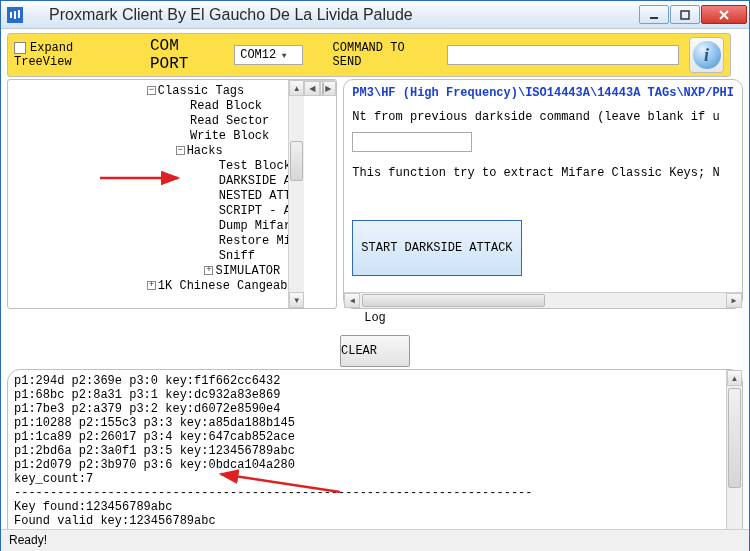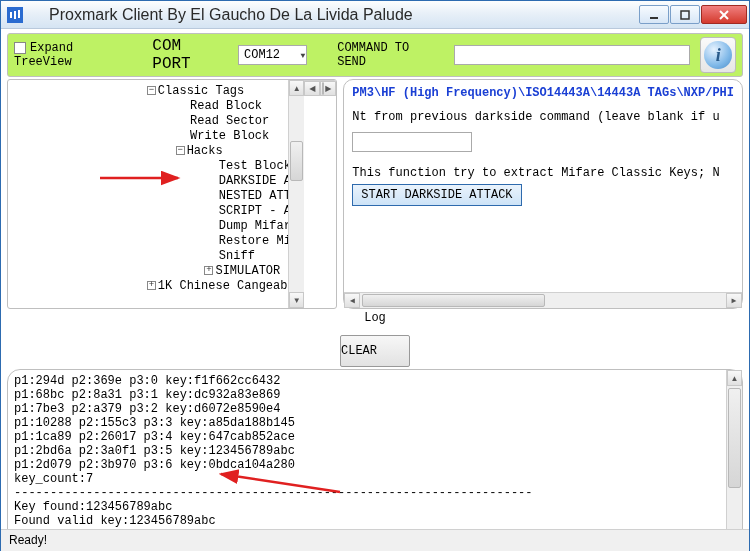--- a/index.html
+++ b/index.html
@@ -9,24 +9,24 @@
   .titlebar .appicon { width: 16px; height: 16px; background: #2a6bd0; margin-right: 6px; position: relative; }
   .titlebar .appicon::before { content: ""; position: absolute; left: 3px; top: 5px; width: 2px; height: 6px; background: #fff; }
   .titlebar .appicon::after { content: ""; position: absolute; left: 7px; top: 4px; width: 2px; height: 8px; background: #fff; box-shadow: 4px -1px 0 0 #fff; }
   .titlebar .title { flex: 1; color: #2a2a2a; font-size: 16px; margin-left: 20px; }
   .winbtns { display: flex; gap: 1px; }
   .winbtn { width: 30px; height: 19px; border: 1px solid #7a9fc9; border-radius: 2px; background: linear-gradient(#f7fbff,#d7e6f6); display: flex; align-items: center; justify-content: center; font-size: 10px; color: #2a2a2a; }
   .winbtn.close { width: 46px; background: linear-gradient(#f08080,#d43a2d); border-color: #a02a22; color: #fff; font-weight: bold; font-size: 12px; }
   .winbtn.close svg { width: 10px; height: 10px; }
   .winbtn.min svg, .winbtn.max svg { width: 10px; height: 10px; }
   
-  .toolbar { height: 44px; border: 1px solid #bfbfbf; margin: 4px 6px 2px 6px; border-radius: 3px; display: flex; align-items: center; padding: 0 6px; gap: 10px; background: #bef264; }
+  .toolbar { height: 44px; border: 1px solid #bfbfbf; margin: 4px 18px 2px 6px; border-radius: 3px; display: flex; align-items: center; padding: 0 6px; gap: 10px; background: #fde047; }
   .chk { width: 12px; height: 12px; border: 1px solid #888; background: #fff; display: inline-block; vertical-align: middle; margin-right: 4px; }
   .toolbar label { font-family: "Courier New", monospace; font-size: 12px; }
-  .combo { width: 70px; height: 20px; border: 1px solid #aaa; background: #fff; display: inline-flex; align-items: center; justify-content: space-between; padding: 0 1px 0 5px; font-family: "Courier New", monospace; font-size: 12px; }
+  .combo { width: 70px; height: 20px; border: 1px solid #aaa; background: #fff; display: inline-flex; align-items: center; justify-content: space-between; padding: 0 15px 0 5px; font-family: "Courier New", monospace; font-size: 12px; }
   .combo .arrow { font-size: 8px; color: #444; }
   .cmdinput { width: 240px; height: 20px; border: 1px solid #aaa; background: #fff; }
   .infobtn { width: 36px; height: 36px; margin-left: auto; border: 1px solid #bcbcbc; border-radius: 4px; background: linear-gradient(#fafafa,#e6e6e6); display: flex; align-items: center; justify-content: center; }
   .infobtn .ball { width: 28px; height: 28px; border-radius: 50%; background: radial-gradient(circle at 35% 30%, #e6f2ff, #7fb8e8 60%, #4a8bc8); display: flex; align-items: center; justify-content: center; font-family: Georgia, serif; font-style: italic; font-weight: bold; color: #2a5a8a; font-size: 18px; }
   
   .mid { display: flex; height: 230px; margin: 2px 6px; gap: 6px; }
   .leftpanel { flex: 1; border: 1px solid #bfbfbf; border-radius: 3px; position: relative; background: #fff; overflow: hidden; display: flex; }
   .rightpanel { flex: 1; border: 1px solid #bfbfbf; border-radius: 10px; background: #fff; padding: 6px 8px; font-family: "Courier New", monospace; font-size: 12px; display: flex; flex-direction: column; }
   
   .treewrap { flex: 1; overflow: hidden; display: flex; }
@@ -41,21 +41,21 @@
   .vscroll .thumb { position: absolute; left: 1px; right: 1px; top: 45px; height: 40px; background: linear-gradient(#f0f0f0,#d6d6d6); border: 1px solid #b8b8b8; border-radius: 2px; }
   
   .hscrollrow { height: 16px; display: flex; background: #efefef; border-top: 1px solid #d0d0d0; }
   .hscrollrow .arrowbtn { width: 16px; background: linear-gradient(#f8f8f8,#e0e0e0); border: 1px solid #c8c8c8; display:flex; align-items:center; justify-content:center; font-size:8px; color:#555; }
   .hscrollrow .htrack { flex:1; position:relative; }
   .hscrollrow .hthumb { position:absolute; top:1px; bottom:1px; left:2px; width:55%; background: linear-gradient(#f0f0f0,#d6d6d6); border:1px solid #b8b8b8; border-radius:2px; }
   
   .breadcrumb { color: #1a3fd4; font-weight: bold; font-size: 12px; margin-bottom: 6px; white-space: nowrap; overflow: hidden; }
   .rightpanel .desc { margin: 4px 0; white-space: nowrap; overflow: hidden; }
   .ntinput { width: 120px; height: 20px; border: 1px solid #aaa; background:#fff; margin: 4px 0 10px 0; }
-  .startbtn { border: 1px solid #2e6aad; background: linear-gradient(#eaf3fc,#cde3f7); padding: 3px 8px; font-family: "Courier New", monospace; font-size: 12px; width: fit-content; }
+  .startbtn { border: 1px solid #2e6aad; background: linear-gradient(#eaf3fc,#cde3f7); padding: 20px 8px; font-family: "Courier New", monospace; font-size: 12px; width: fit-content; margin-top: 36px; }
   
   .rightpanel .hscrollrow { margin: auto -8px -6px -8px; }
   .rightpanel .hscrollrow .hthumb { width: 50%; left: 2px; }
   
   .logbar { display: flex; align-items: center; gap: 10px; margin: 2px 6px; font-family: "Courier New", monospace; font-size: 12px; flex-direction: column; }
   .clearbtn { width: 70px; height: 32px; border: 1px solid #999; border-radius: 2px; background: linear-gradient(#f7f7f7,#e2e2e2); font-family: "Courier New", monospace; font-size: 12px; display:flex; align-items:center; justify-content:flex-start; }
   
   .logpanel { margin: 2px 6px; border: 1px solid #bfbfbf; border-radius: 13px; height: 182px; display: flex; background: #fff; }
   .logtext { flex: 1; font-family: "Courier New", monospace; font-size: 12px; padding: 4px 6px; white-space: pre; overflow: hidden; line-height: 14px; }
   .logpanel .vscroll .thumb { top: 2px; height: 100px; }

